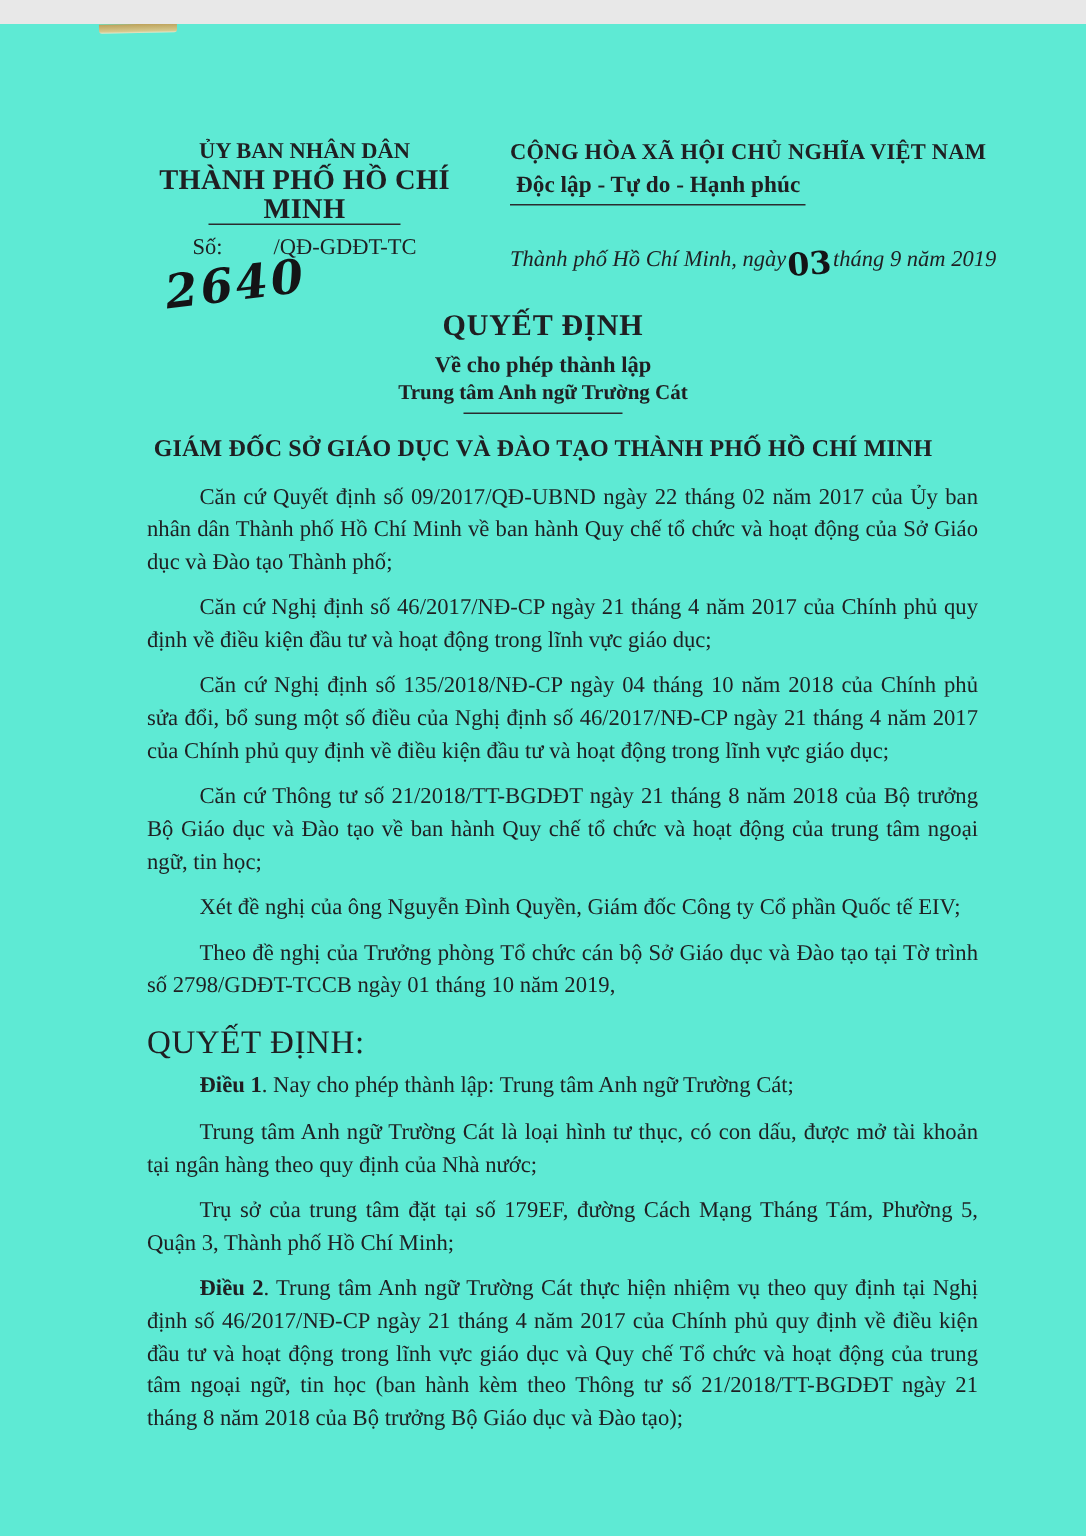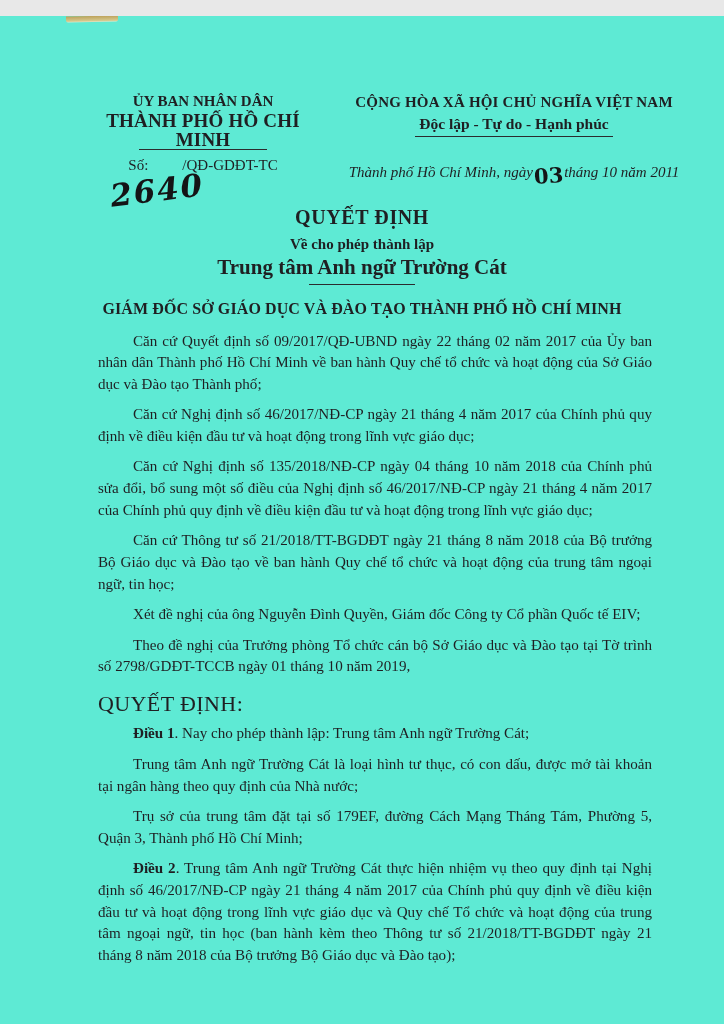--- a/index.html
+++ b/index.html
@@ -32,35 +32,35 @@
   .hl3 { font-size: 15.5px; font-weight: 700; line-height: 20px; letter-spacing: .2px; }
   .hl-rule { width: 128px; border-bottom: 1.7px solid #2b2b2e; margin: 0 auto; }
   .so-line { margin-top: 7px; font-size: 15px; }
   .so-gap { display: inline-block; width: 34px; }
   .handwritten-no {
     position: absolute; left: 30px; top: 80px;
     font-family: "DejaVu Serif", serif; font-style: italic; font-weight: 700;
     font-size: 31px; letter-spacing: 2px; color: #141416;
     transform: rotate(-7deg);
   }
-  .header-right { flex: 1 1 auto; text-align: center; padding-left: 14px; }
+  .header-right { flex: 1 1 auto; text-align: left; padding-left: 14px; }
   .hr1 { font-size: 15px; font-weight: 700; line-height: 20px; letter-spacing: .2px; }
   .hr2 { display: inline-block; font-size: 15.5px; font-weight: 700; line-height: 20px;
          border-bottom: 1.7px solid #2b2b2e; padding: 0 4px 2px; margin-top: 2px; }
   .date-line { margin-top: 20px; font-style: italic; font-size: 15px; white-space: nowrap; }
   .handwritten-day {
     display: inline-block; font-style: normal; font-weight: 700;
     font-family: "DejaVu Serif", serif; font-size: 21px; color: #141416;
     transform: translateY(6px) rotate(-4deg); margin: 0 1px;
   }
   
   .title-block { text-align: center; margin-top: 24px; }
   .t-main { font-size: 20px; font-weight: 700; letter-spacing: .6px; }
   .t-sub1 { font-size: 15px; font-weight: 700; margin-top: 7px; }
-  .t-sub2 { font-size: 21px; font-weight: 700; margin-top: 2px; }
+  .t-sub2 { font-size: 14px; font-weight: 700; margin-top: 2px; }
   .t-rule { width: 106px; border-bottom: 1.6px solid #2b2b2e; margin: 4px auto 0; }
   .issuer { text-align: center; font-weight: 700; font-size: 16px; margin-top: 15px;
             letter-spacing: .1px; }
   
   .doc-body { padding: 4px 72px 0 98px; font-size: 15.1px; line-height: 21.8px;
               text-align: justify; }
   .doc-body p { margin: 8.5px 0; text-indent: 35px; }
   .lead-bold { font-weight: 700; }
   .decision-heading { text-align: left; font-weight: 400; font-size: 22px;
                       margin: 15px 0 5px; letter-spacing: .4px; }
@@ -79,21 +79,21 @@
       <div class="hl-rule"></div>
       <div class="so-line">
         <span>Số:</span><span class="so-gap"></span><span>/QĐ-GDĐT-TC</span>
       </div>
       <div class="handwritten-no">2640</div>
     </div>
     <div class="header-right">
       <div class="hr1">CỘNG HÒA XÃ HỘI CHỦ NGHĨA VIỆT NAM</div>
       <div class="hr2">Độc lập - Tự do - Hạnh phúc</div>
       <div class="date-line">
-        <span>Thành phố Hồ Chí Minh, ngày</span><span class="handwritten-day">03</span><span>tháng 10 năm 2011</span>
+        <span>Thành phố Hồ Chí Minh, ngày</span><span class="handwritten-day">03</span><span>tháng 9 năm 2019</span>
       </div>
     </div>
   </div>
 
   <div class="title-block">
     <div class="t-main">QUYẾT ĐỊNH</div>
     <div class="t-sub1">Về cho phép thành lập</div>
     <div class="t-sub2">Trung tâm Anh ngữ Trường Cát</div>
     <div class="t-rule"></div>
   </div>

